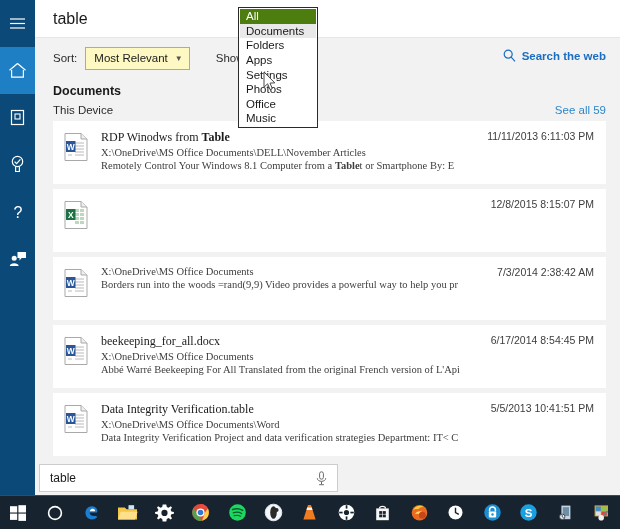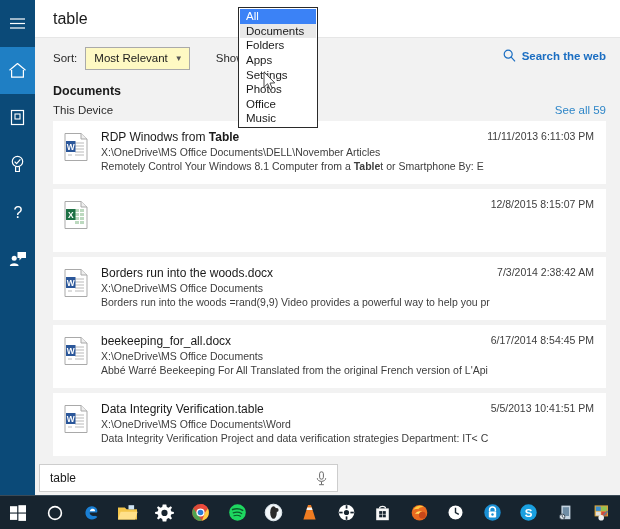--- a/index.html
+++ b/index.html
@@ -87,21 +87,21 @@
   }
   .dd-item {
     height: 14.6px;
     display: flex; align-items: center;
     padding-left: 6px;
     font-size: 11.5px;
     color: #1a1a1a;
     cursor: pointer;
     white-space: nowrap;
   }
-  .dd-item.sel { background: #3b82f6; color: #ffffff; }
+  .dd-item.sel { background: #4d7c0f; color: #ffffff; }
   .dd-item.hov { background: #e9e9e9; }
 
   .cursor {
     position: absolute; left: 263px; top: 71px;
     z-index: 60; pointer-events: none;
   }
 
   
   .sect {
     padding: 6px 18px 0 18px;
@@ -122,21 +122,21 @@
   .card {
     background: #ffffff;
     height: 63px;
     margin-bottom: 5px;
     display: flex;
     padding: 9px 12px 0 10px;
     position: relative;
     cursor: pointer;
   }
   .card .ico { width: 38px; flex: 0 0 38px; padding-top: 2px; }
-  .card .body { flex: 1 1 auto; overflow: hidden; }
+  .card .body { flex: 1 1 auto; overflow: hidden; font-family: Liberation Serif, serif; }
   .card .title {
     font-size: 12px; color: #1a1a1a; white-space: nowrap;
     margin-bottom: 2px;
   }
   .card .title b { font-weight: bold; }
   .card .path {
     font-size: 10.5px; color: #3d3d3d; white-space: nowrap;
     margin-bottom: 2px;
   }
   .card .snip {
@@ -336,21 +336,20 @@
                 <line x1="12" y1="14" x2="21" y2="14"></line>
                 <line x1="12" y1="17" x2="21" y2="17"></line>
                 <line x1="12" y1="20" x2="21" y2="20"></line>
                 <line x1="12" y1="23" x2="21" y2="23"></line>
                 <line x1="5" y1="23" x2="9" y2="23"></line>
               </g>
               <rect x="3" y="9" width="9.5" height="11" fill="#2b579a"></rect>
               <text x="7.7" y="17.6" font-family="Liberation Sans, sans-serif" font-size="8.4" font-weight="bold" fill="#ffffff" text-anchor="middle">W</text>
             </svg></div>
           <div class="body">
-            <div class="title">Borders run into the woods.docx</div>
             <div class="path">X:\OneDrive\MS Office Documents</div>
             <div class="snip">Borders run into the woods =rand(9,9) Video provides a powerful way to help you pr</div>
           </div>
           <div class="date">7/3/2014 2:38:42 AM</div>
         </div>
         <div class="card">
           <div class="ico"><svg width="26" height="30" viewBox="0 0 26 30">
               <path d="M2 1.5 L18 1.5 L24 7 L24 28.5 L2 28.5 Z" fill="#ffffff" stroke="#a9a9a9" stroke-width="1"></path>
               <path d="M18 1.5 L18 7 L24 7" fill="#eeeeee" stroke="#a9a9a9" stroke-width="1"></path>
               <g stroke="#b9b9b9" stroke-width="1">

